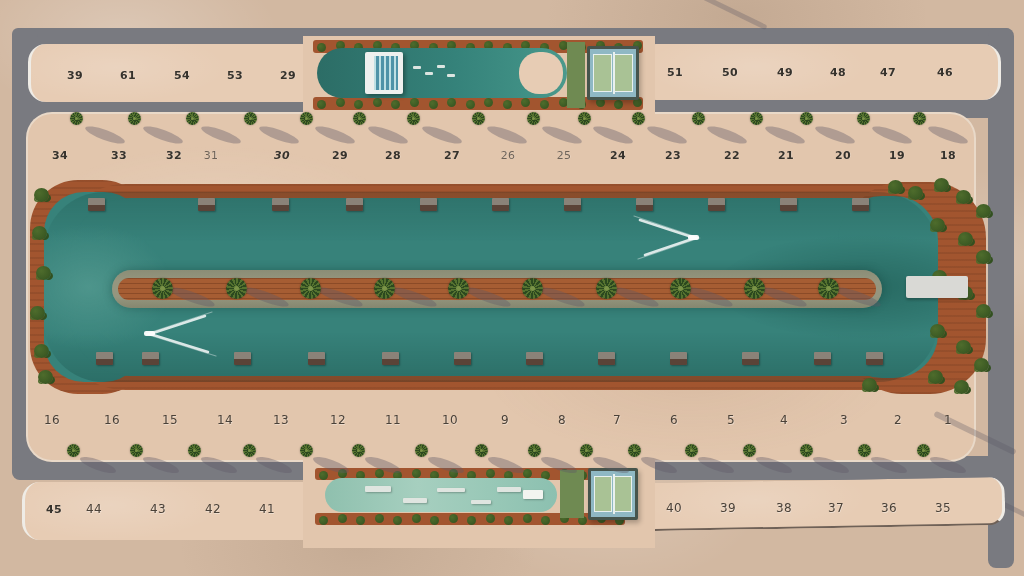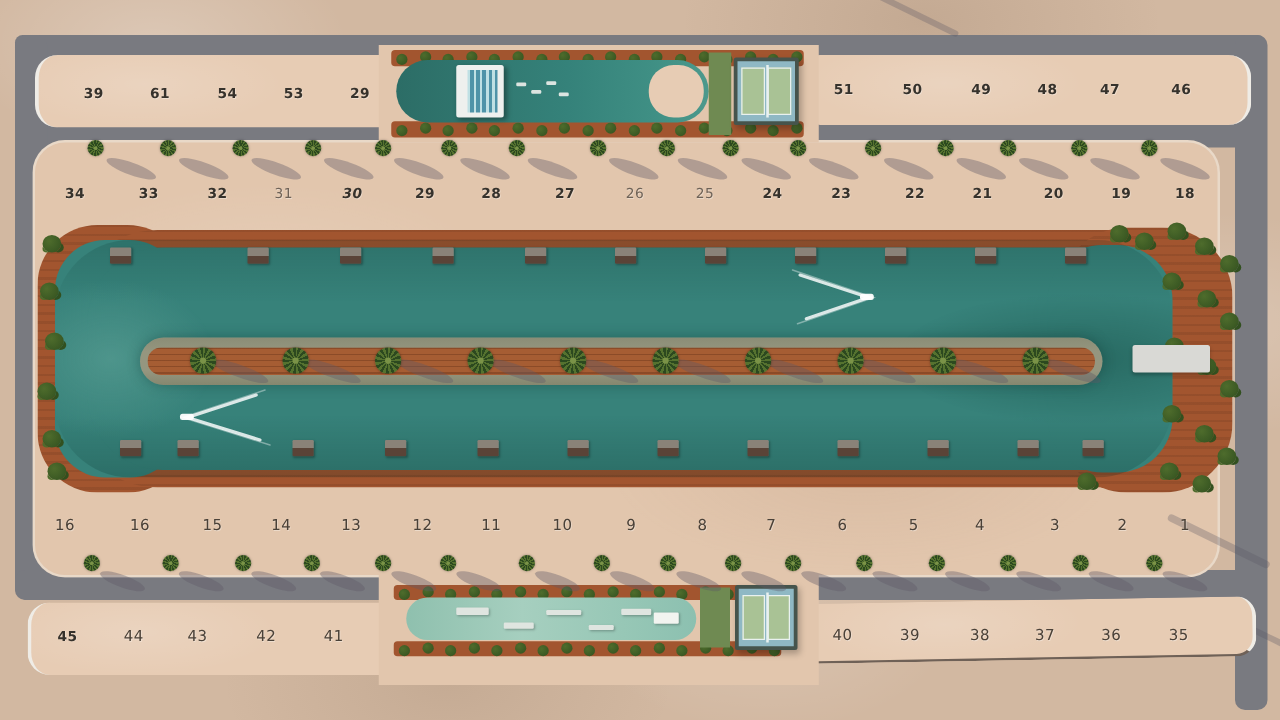--- a/index.html
+++ b/index.html
@@ -405,21 +405,21 @@
       <span class="lot" style="left: 288px; top: 75px;">29</span>
       <span class="lot" style="left: 675px; top: 72px;">51</span>
       <span class="lot" style="left: 730px; top: 72px;">50</span>
       <span class="lot" style="left: 785px; top: 72px;">49</span>
       <span class="lot" style="left: 838px; top: 72px;">48</span>
       <span class="lot" style="left: 888px; top: 72px;">47</span>
       <span class="lot" style="left: 945px; top: 72px;">46</span>
       <span class="lot" style="left: 60px; top: 155px;">34</span>
       <span class="lot" style="left: 119px; top: 155px;">33</span>
       <span class="lot" style="left: 174px; top: 155px;">32</span>
-      <span class="lot soft" style="left: 227px; top: 155px;">31</span>
+      <span class="lot soft" style="left: 211px; top: 155px;">31</span>
       <span class="lot" style="left: 282px; top: 155px; font-style: italic;">30</span>
       <span class="lot" style="left: 340px; top: 155px;">29</span>
       <span class="lot" style="left: 393px; top: 155px;">28</span>
       <span class="lot" style="left: 452px; top: 155px;">27</span>
       <span class="lot soft" style="left: 508px; top: 155px;">26</span>
       <span class="lot soft" style="left: 564px; top: 155px;">25</span>
       <span class="lot" style="left: 618px; top: 155px;">24</span>
       <span class="lot" style="left: 673px; top: 155px;">23</span>
       <span class="lot" style="left: 732px; top: 155px;">22</span>
       <span class="lot" style="left: 786px; top: 155px;">21</span>
@@ -437,21 +437,21 @@
       <span class="lot mid" style="left: 505px; top: 420px;">9</span>
       <span class="lot mid" style="left: 562px; top: 420px;">8</span>
       <span class="lot mid" style="left: 617px; top: 420px;">7</span>
       <span class="lot mid" style="left: 674px; top: 420px;">6</span>
       <span class="lot mid" style="left: 731px; top: 420px;">5</span>
       <span class="lot mid" style="left: 784px; top: 420px;">4</span>
       <span class="lot mid" style="left: 844px; top: 420px;">3</span>
       <span class="lot mid" style="left: 898px; top: 420px;">2</span>
       <span class="lot mid" style="left: 948px; top: 420px;">1</span>
       <span class="lot" style="left: 54px; top: 509px;">45</span>
-      <span class="lot mid" style="left: 107px; top: 509px;">44</span>
+      <span class="lot mid" style="left: 94px; top: 509px;">44</span>
       <span class="lot mid" style="left: 158px; top: 509px;">43</span>
       <span class="lot mid" style="left: 213px; top: 509px;">42</span>
       <span class="lot mid" style="left: 267px; top: 509px;">41</span>
       <span class="lot mid" style="left: 674px; top: 508px;">40</span>
       <span class="lot mid" style="left: 728px; top: 508px;">39</span>
       <span class="lot mid" style="left: 784px; top: 508px;">38</span>
       <span class="lot mid" style="left: 836px; top: 508px;">37</span>
       <span class="lot mid" style="left: 889px; top: 508px;">36</span>
       <span class="lot mid" style="left: 943px; top: 508px;">35</span>
     </div>

